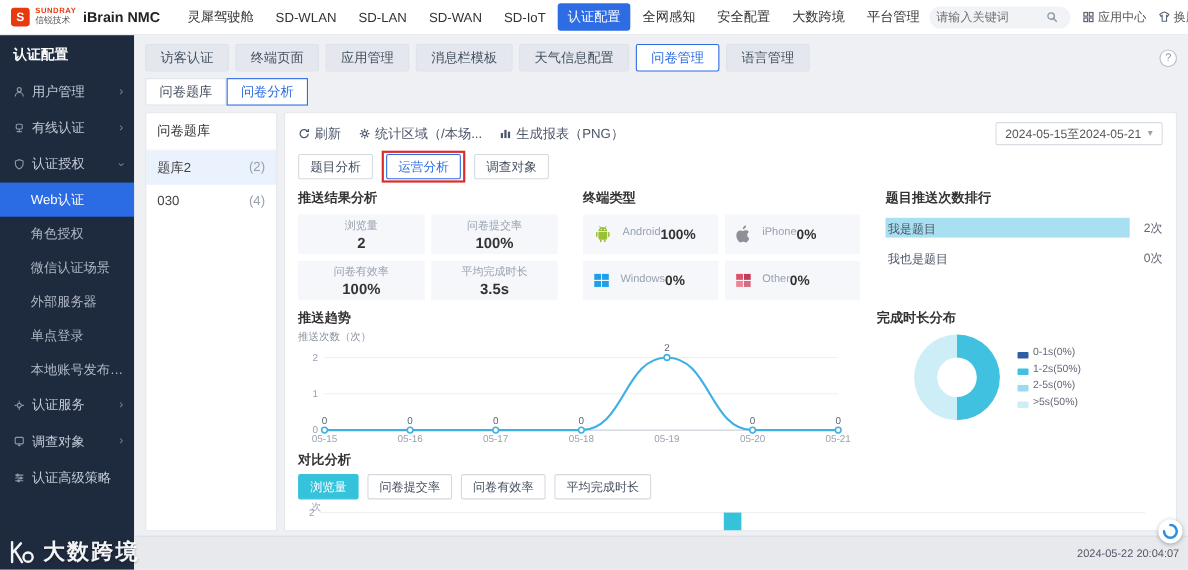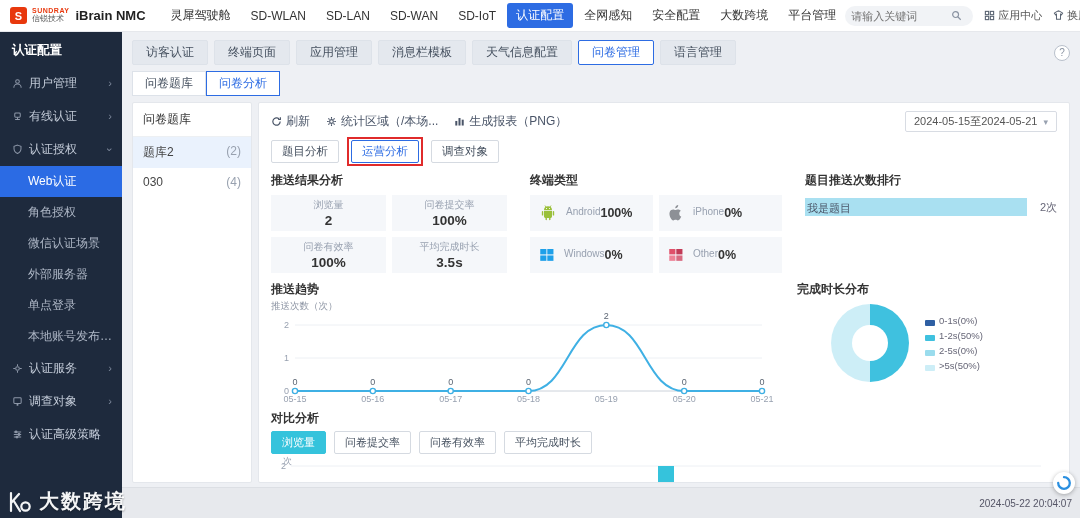--- a/index.html
+++ b/index.html
@@ -380,20 +380,27 @@
 
             <div class="sec-rank">
               <div class="sec-title">题目推送次数排行</div>
               <div id="rank-rows">
                   <div class="rank-row">
                     <div class="rank-bar-wrap">
                       <div class="rank-bar" style="width:100%"></div>
                       <span class="rank-label">我是题目</span>
                     </div>
                     <span class="rank-value">2次</span>
+                  </div>
+                  <div class="rank-row">
+                    <div class="rank-bar-wrap">
+                      <div class="rank-bar" style="width:0%"></div>
+                      <span class="rank-label">我也是题目</span>
+                    </div>
+                    <span class="rank-value">0次</span>
                   </div>
                 </div>
             </div>
           </div>
 
           <div class="charts-row">
 
             <div class="trend-block">
               <div class="sec-title" style="margin-bottom:1px">推送趋势</div>
               <div class="axis-label">推送次数（次）</div>

